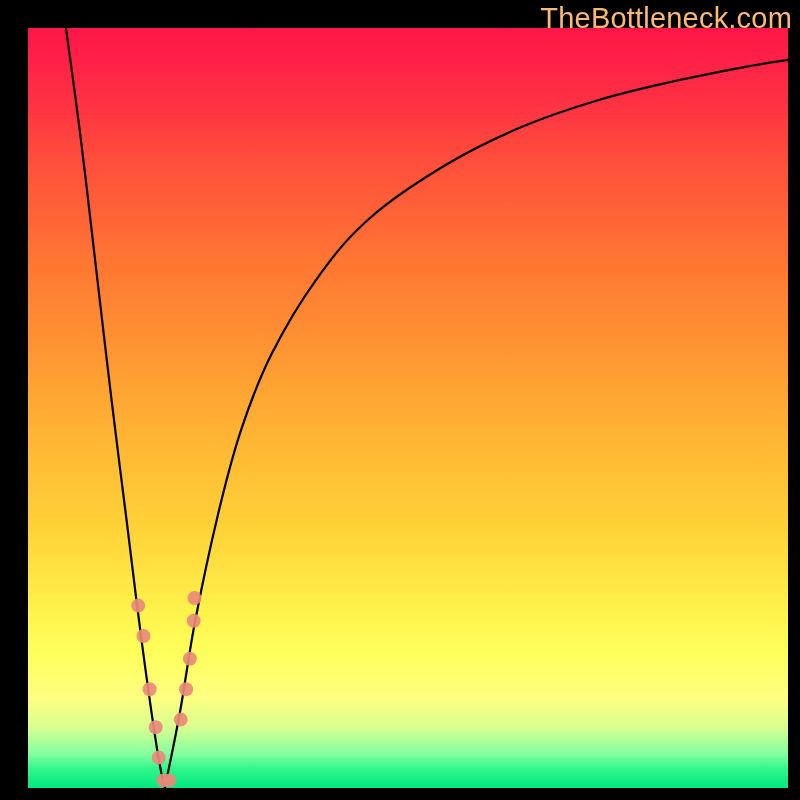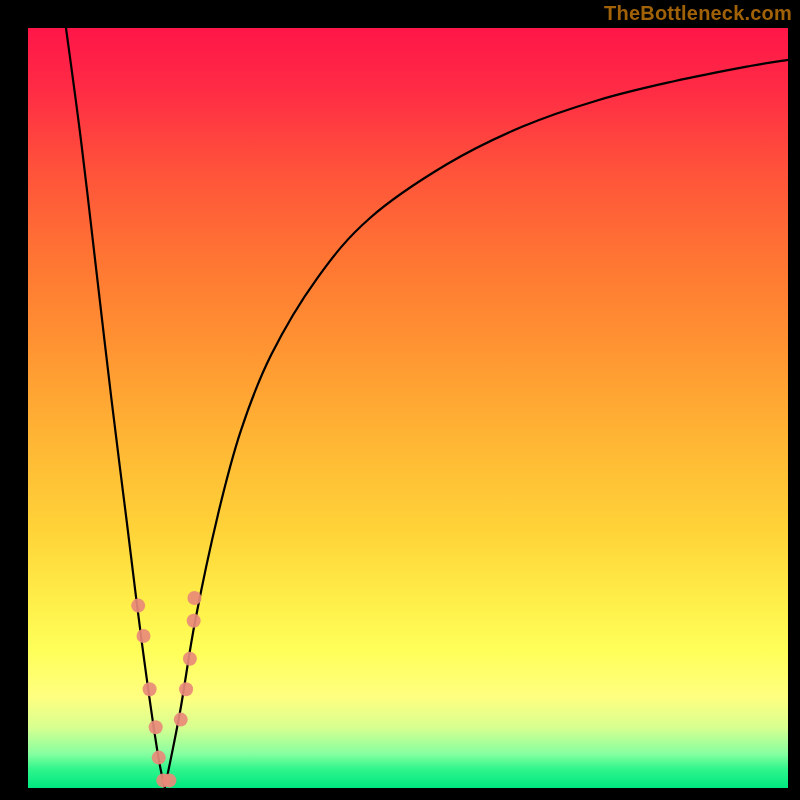--- a/index.html
+++ b/index.html
@@ -39,23 +39,23 @@
       #86ffa0 95.5%,
       #30f58c 97.5%,
       #00e880 100%
     );
   }
   .watermark {
     position: absolute;
     top: 2px;
     right: 8px;
     font-family: Arial, Helvetica, sans-serif;
-    font-size: 20px;
-    color: #a16207;
-    font-weight: 700;
+    font-size: 29px;
+    color: #fdba74;
+    font-weight: 400;
     letter-spacing: 0.2px;
     user-select: none;
   }
   svg.curves {
     position: absolute;
     left: 0;
     top: 0;
     width: 760px;
     height: 760px;
   }

